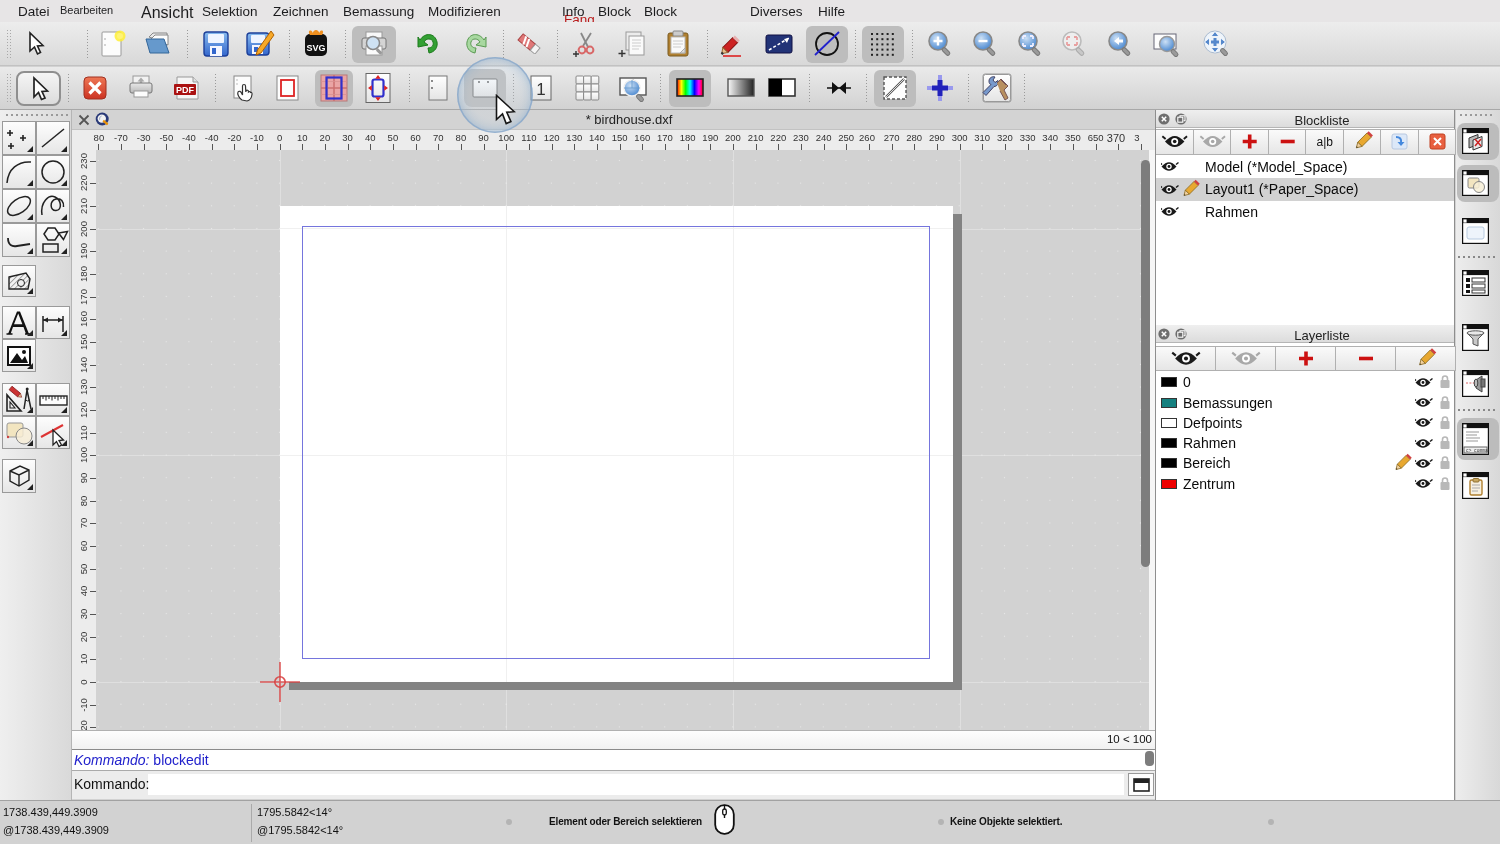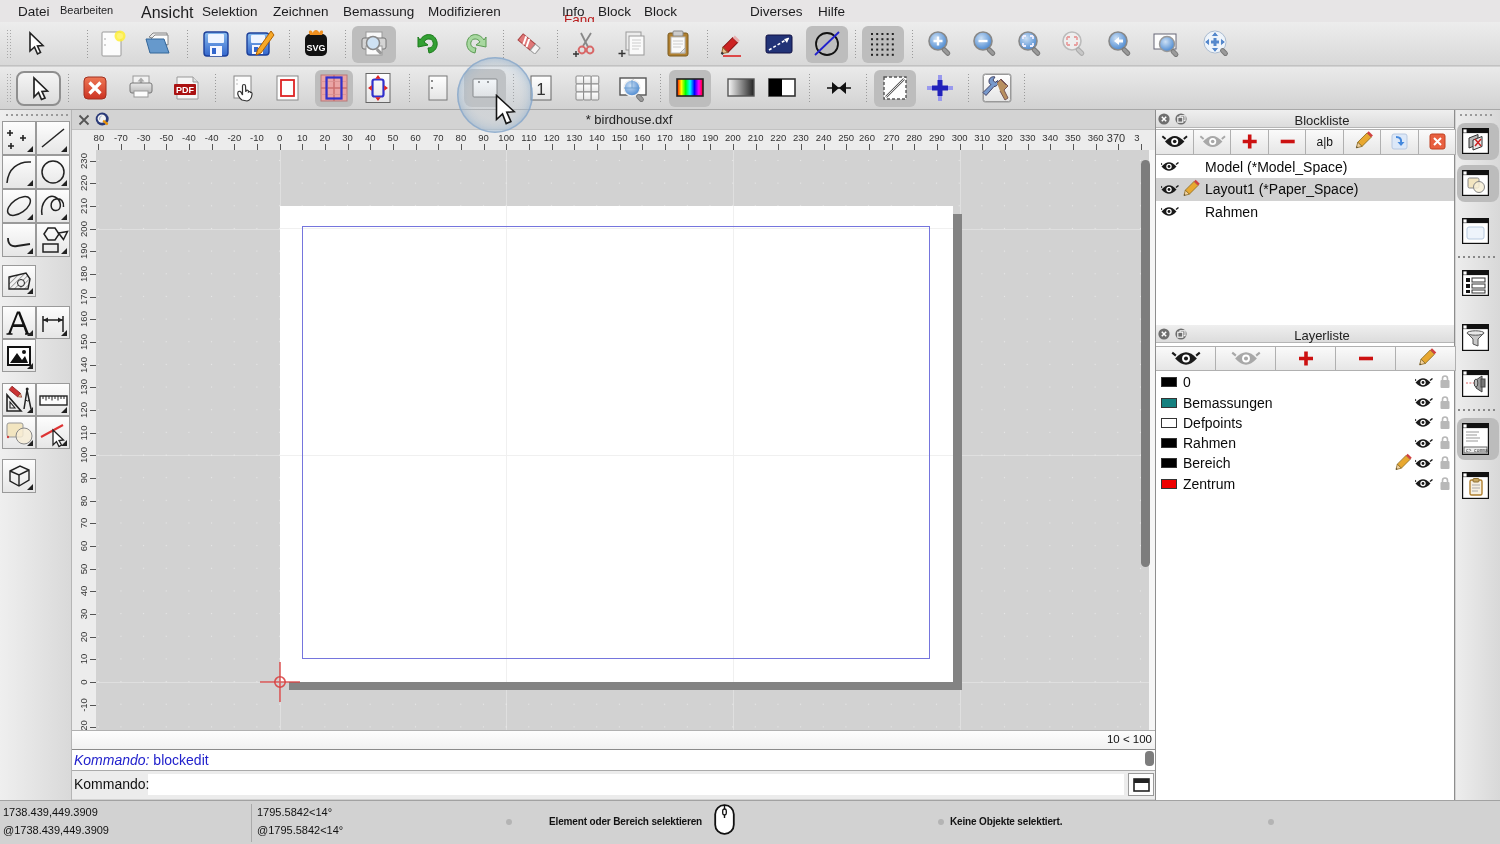--- a/index.html
+++ b/index.html
@@ -554,21 +554,21 @@
       <div style="position:absolute;left:889.2px;top:2px;transform:translateX(-50%);font-size:9.5px;color:#333;">310</div>
       <div style="position:absolute;left:889.2px;top:14px;width:1px;height:6px;background:#555;"></div>
       <div style="position:absolute;left:911.9px;top:2px;transform:translateX(-50%);font-size:9.5px;color:#333;">320</div>
       <div style="position:absolute;left:911.9px;top:14px;width:1px;height:6px;background:#555;"></div>
       <div style="position:absolute;left:934.6px;top:2px;transform:translateX(-50%);font-size:9.5px;color:#333;">330</div>
       <div style="position:absolute;left:934.6px;top:14px;width:1px;height:6px;background:#555;"></div>
       <div style="position:absolute;left:957.2px;top:2px;transform:translateX(-50%);font-size:9.5px;color:#333;">340</div>
       <div style="position:absolute;left:957.2px;top:14px;width:1px;height:6px;background:#555;"></div>
       <div style="position:absolute;left:979.9px;top:2px;transform:translateX(-50%);font-size:9.5px;color:#333;">350</div>
       <div style="position:absolute;left:979.9px;top:14px;width:1px;height:6px;background:#555;"></div>
-      <div style="position:absolute;left:1002.6px;top:2px;transform:translateX(-50%);font-size:9.5px;color:#333;">360</div>
+      <div style="position:absolute;left:1002.6px;top:2px;transform:translateX(-50%);font-size:9.5px;color:#333;">650</div>
       <div style="position:absolute;left:1002.6px;top:14px;width:1px;height:6px;background:#555;"></div>
       <div style="position:absolute;left:1023px;top:2px;transform:translateX(-50%);font-size:11px;color:#333;">370</div>
       <div style="position:absolute;left:1025.2px;top:14px;width:1px;height:6px;background:#555;"></div>
       <div style="position:absolute;left:1044.0px;top:2px;transform:translateX(-50%);font-size:9.5px;color:#333;">3</div>
       <div style="position:absolute;left:1047.9px;top:14px;width:1px;height:6px;background:#555;"></div>
     </div>
     <div class="abs" style="left:72px;top:150px;width:24px;height:580px;overflow:hidden;">
       <div style="position:absolute;left:4px;top:572.1px;width:14px;height:10px;">
         <div style="position:absolute;left:7px;top:5px;transform:translate(-50%,-50%) rotate(-90deg);font-size:9.5px;color:#333;">-20</div>
       </div>

